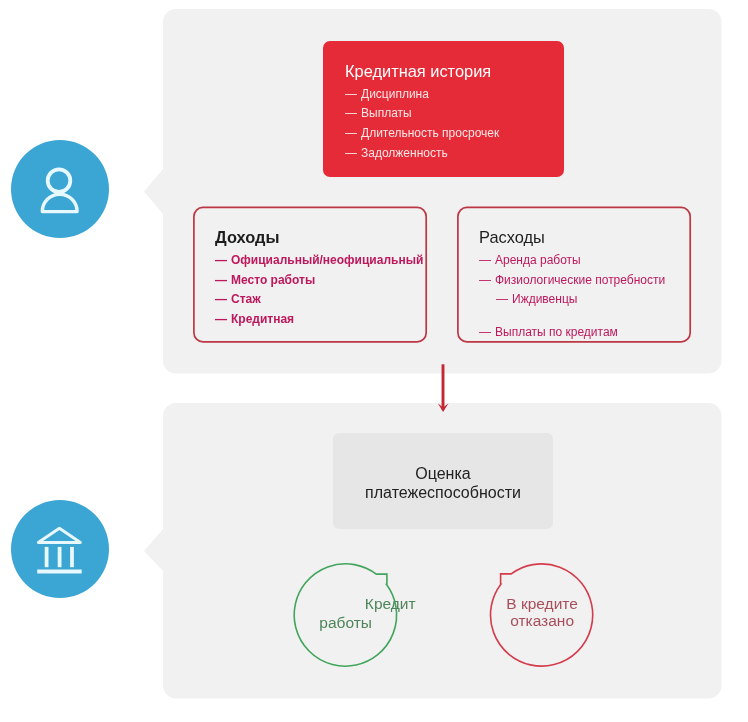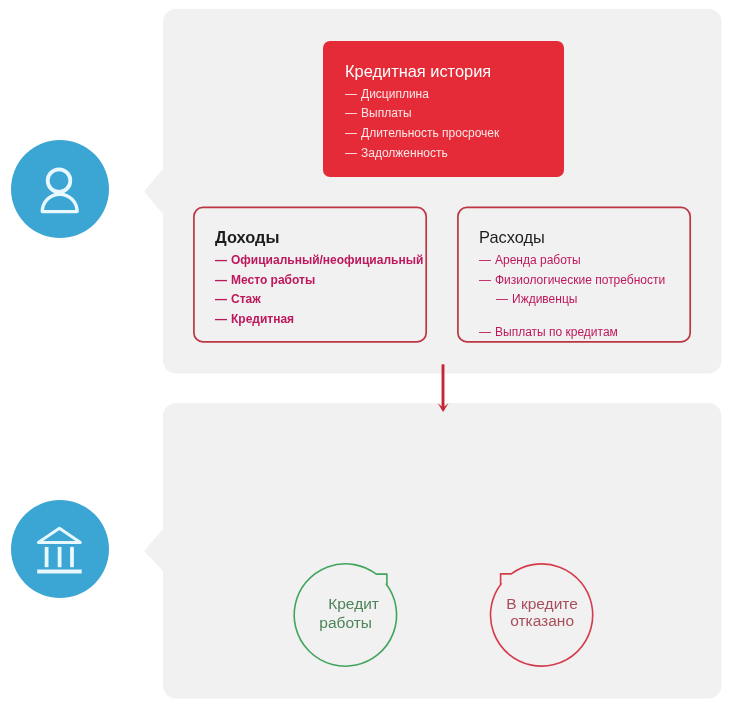--- a/index.html
+++ b/index.html
@@ -99,28 +99,34 @@
     <div class="li" style="left:22px;top:119px;">
       <span class="dash">—</span><span>Выплаты по кредитам</span>
     </div>
   </div>
 
   <svg class="arrow-svg" width="40" height="60" viewBox="423 360 40 60" style="position:absolute;left:423px;top:360px;">
     <line x1="443" y1="364.3" x2="443" y2="409.5" stroke="#c62634" stroke-width="2.9"></line>
     <path d="M 437.8 403.2 L 443.1 411.9 L 448.5 403.2 L 443.1 407.4 Z" fill="#c62634"></path>
   </svg>
 
+  <div class="grey-box" style="left:333px;top:433px;width:220px;height:96px;">
+    <div class="grey-text" style="top:0;left:0;">
+      <div style="position:absolute;left:0;top:31.1px;width:220px;">Оценка</div>
+      <div style="position:absolute;left:0;top:50.0px;width:220px;">платежеспособности</div>
+    </div>
+  </div>
 
   <svg class="outcomes" width="340" height="130" viewBox="280 552 340 130" style="position:absolute;left:280px;top:552px;">
     <path fill="none" stroke="#42a55c" stroke-width="1.6" stroke-linejoin="miter" d="M 386.56 584.55 A 51.2 51.2 0 1 1 376.22 574.11 L 386.90 574.11 L 386.90 584.55 Z"></path>
     <path fill="none" stroke="#d43c4c" stroke-width="1.6" stroke-linejoin="miter" d="M 500.84 584.18 A 51.1 51.1 0 1 0 511.23 573.90 L 500.60 573.90 L 500.60 584.18 Z"></path>
   </svg>
 
   <div class="ctext" style="left:275.6px;top:595.2px;width:140px;color:#4e8459;">
-    <div style="position:absolute;left:8px;top:0;width:140px;">Кредит</div>
+    <div style="position:absolute;left:0;top:0;width:140px;text-align:right;">Кредит</div>
     <div style="position:absolute;left:0;top:19.2px;width:140px;">работы</div>
   </div>
   <div class="ctext" style="left:472.1px;top:594.7px;width:140px;color:#a84e5a;">
     <div style="position:absolute;left:0;top:0;width:140px;text-align:center;">В кредите</div>
     <div style="position:absolute;left:0;top:17.8px;width:140px;">отказано</div>
   </div>
 
 </div>
 
 </body></html>

